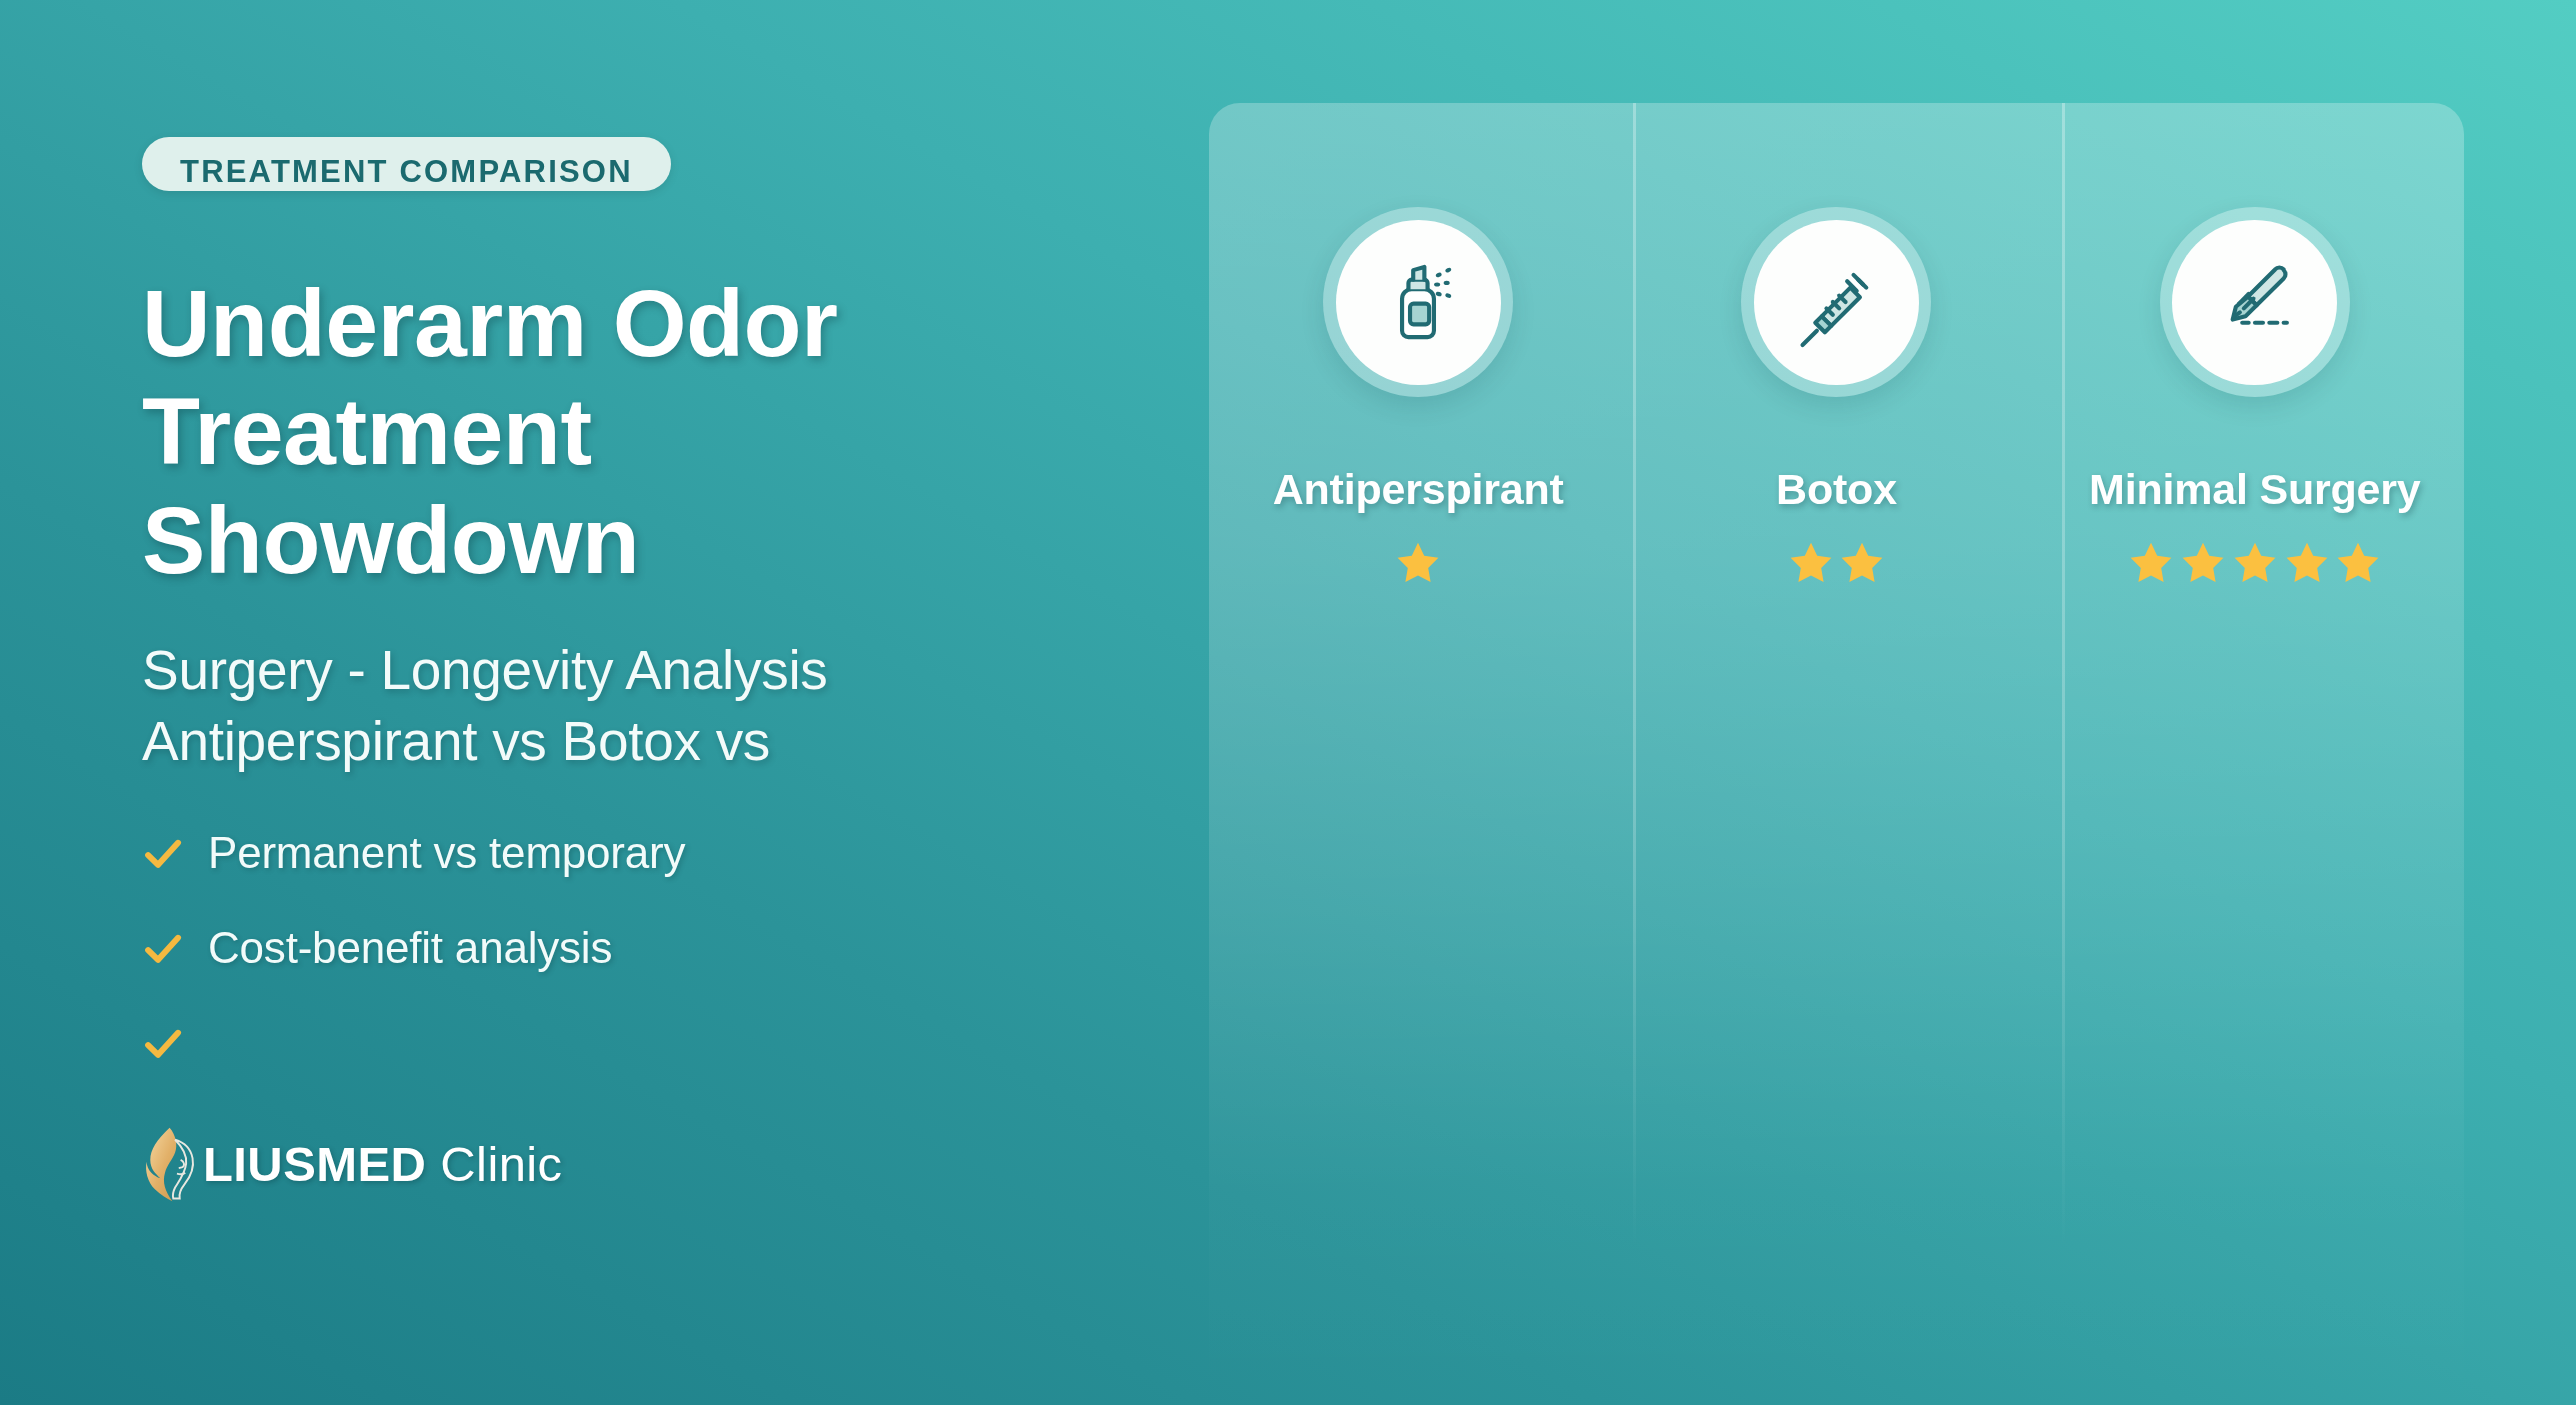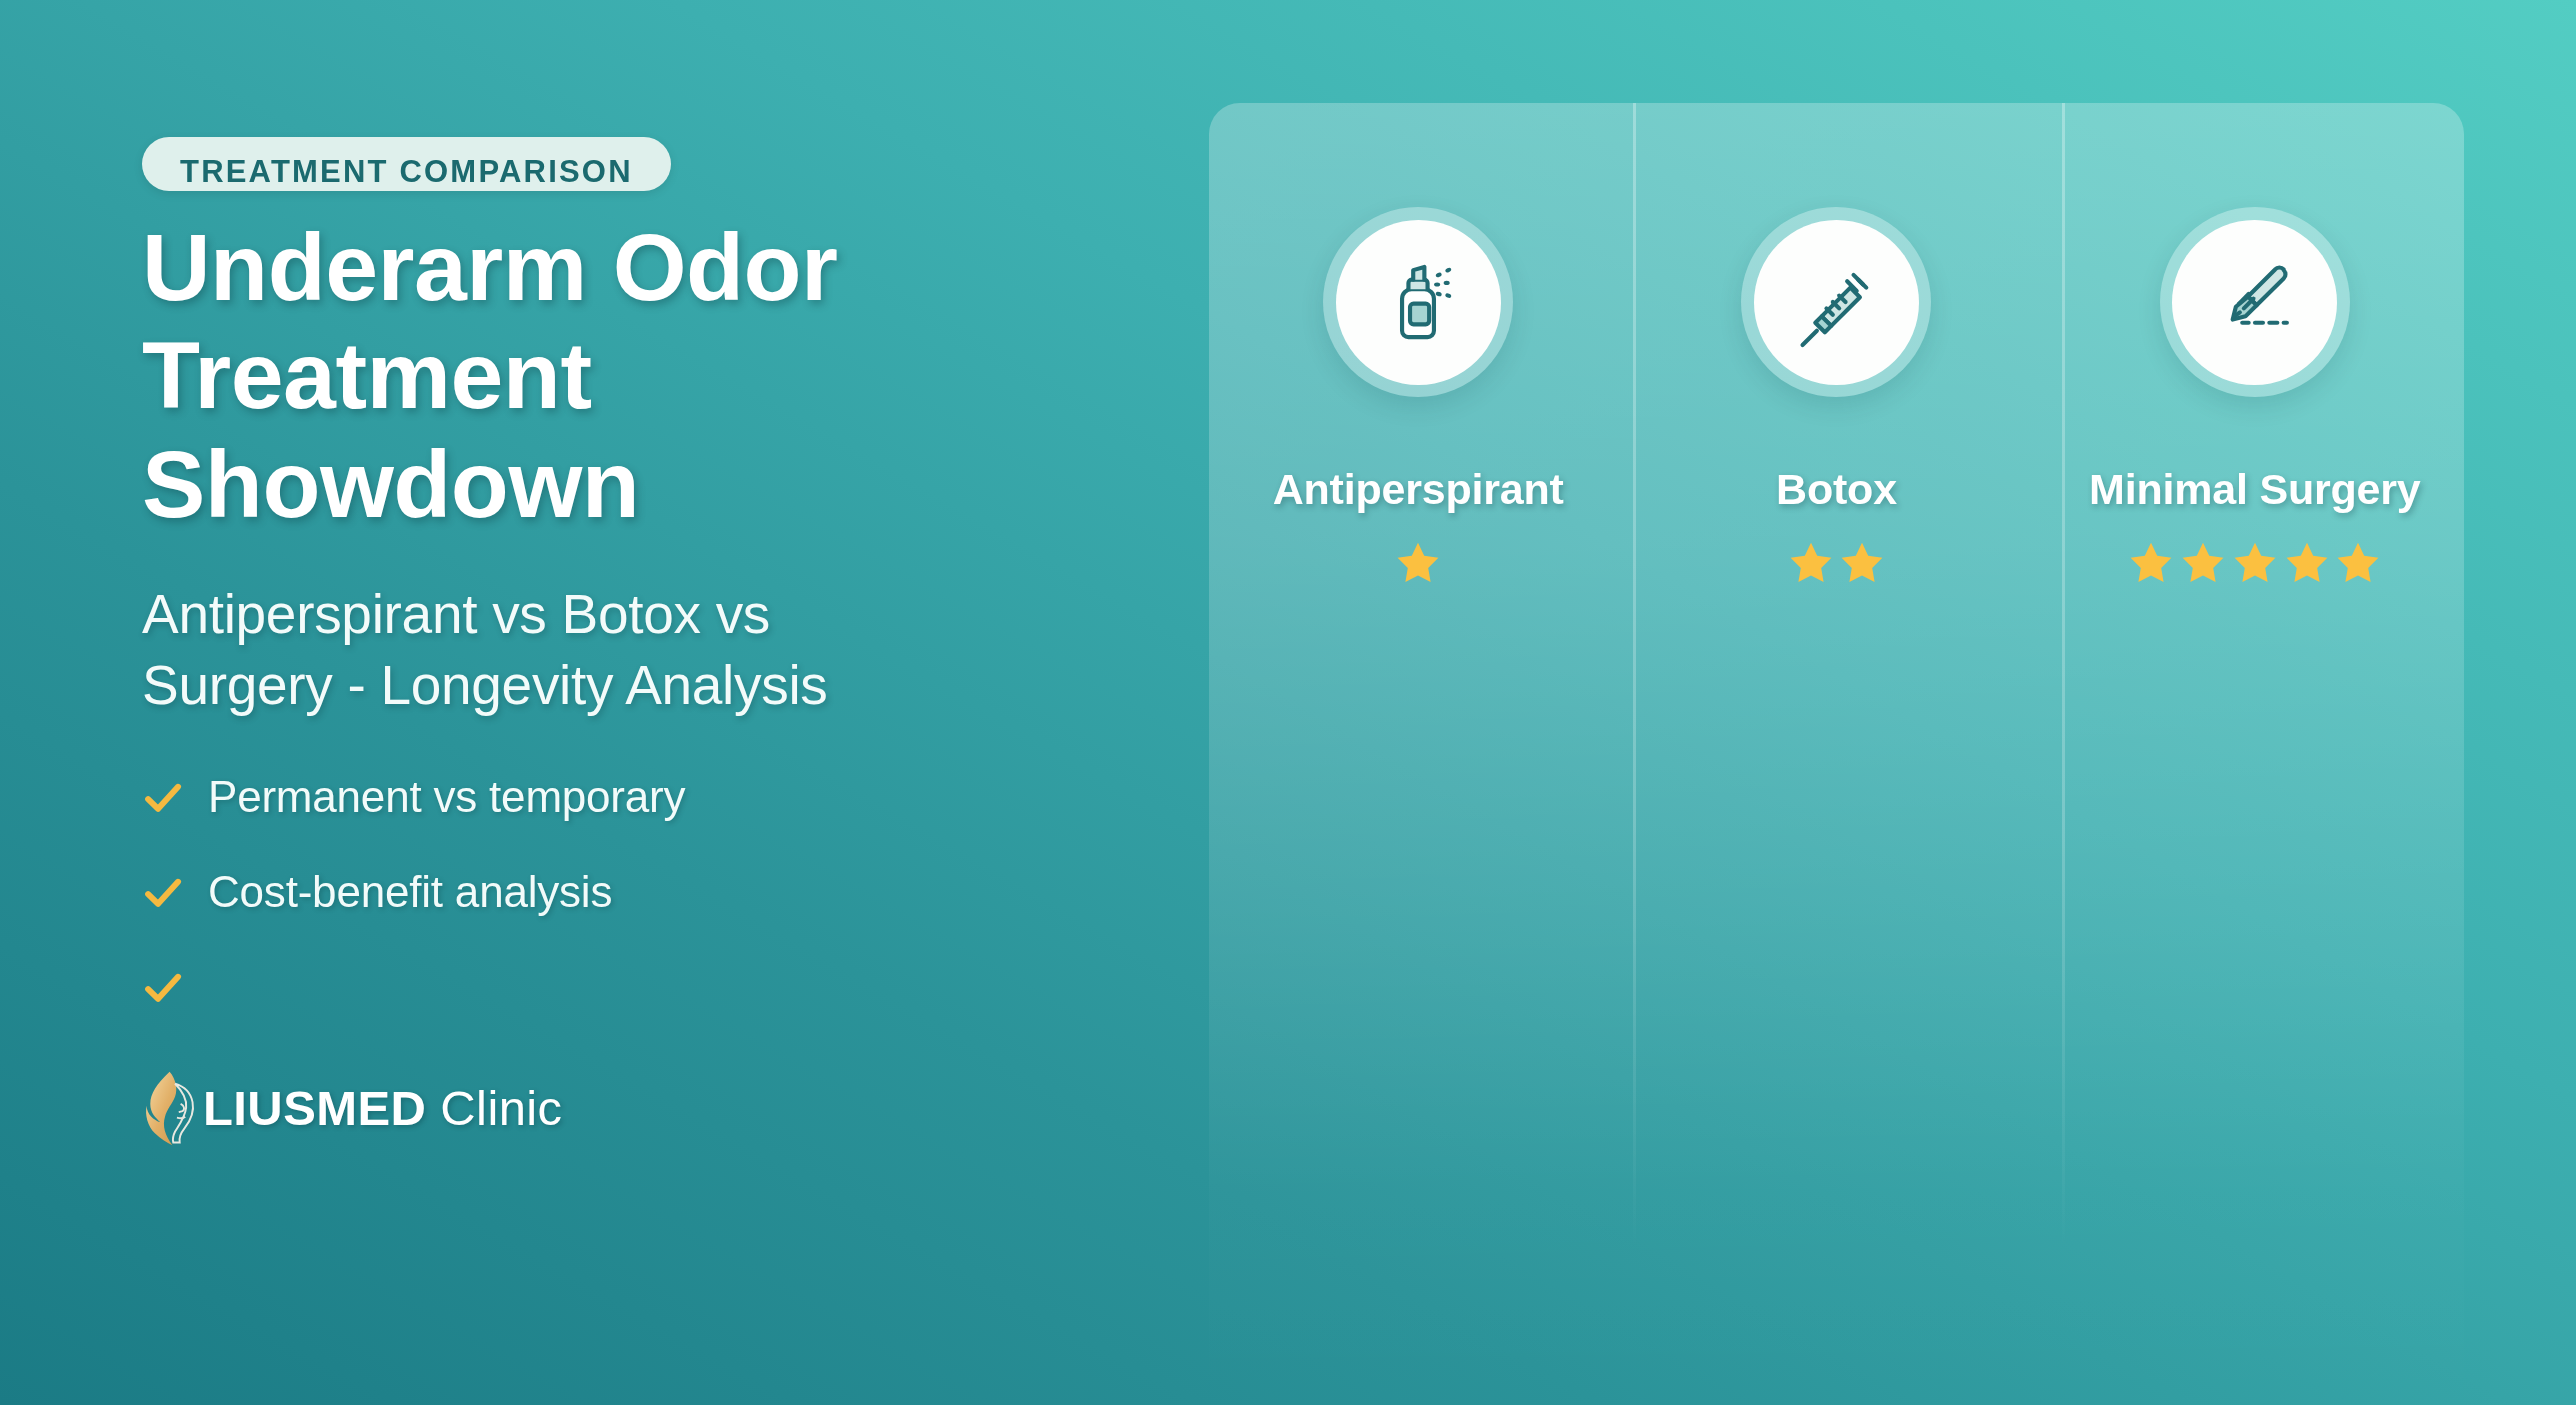--- a/index.html
+++ b/index.html
@@ -32,21 +32,21 @@
     font-size:31px;
     font-weight:bold;
     letter-spacing:2.2px;
     padding:19px 38px 4px 38px;
     border-radius:914px;
     box-shadow:0 2.7px 9.1px rgba(0,0,0,.10);
     line-height:1;
   }
 
   #headline {
-    margin-top:22px;
+    margin-top:78px;
     color:#ffffff;
     font-size:95px;
     font-weight:bold;
     line-height:1.14;
     letter-spacing:-0.5px;
     text-shadow:2.7px 3.7px 8.2px rgba(0,40,45,.30);
   }
   #headline .ln { display:block; }
 
   #subhead {
@@ -190,22 +190,22 @@
 
     <div id="badge">TREATMENT COMPARISON</div>
 
     <div id="headline">
       <span class="ln">Underarm Odor</span>
       <span class="ln">Treatment</span>
       <span class="ln">Showdown</span>
     </div>
 
     <div id="subhead">
+      <span class="ln">Surgery - Longevity Analysis</span>
       <span class="ln">Antiperspirant vs Botox vs</span>
-      <span class="ln">Surgery - Longevity Analysis</span>
     </div>
 
     <div id="bullets">
 
       <div class="bullet">
         <svg class="tick" viewBox="0 0 24 24">
           <path d="M3.5 12.6 L9.2 18.2 L20.6 5.6" fill="none" stroke="#f5b940" stroke-width="3.4" stroke-linecap="round" stroke-linejoin="round"></path>
         </svg>
         <span class="btext">Permanent vs temporary</span>
       </div>

